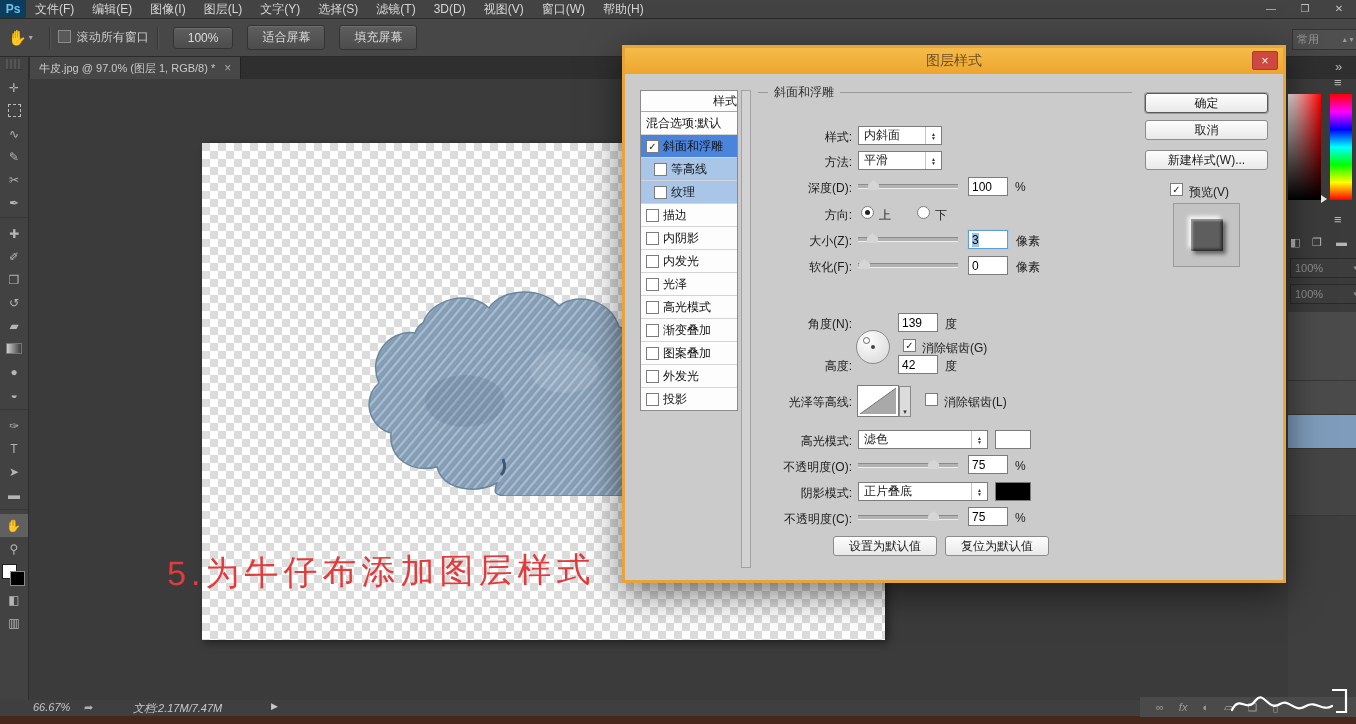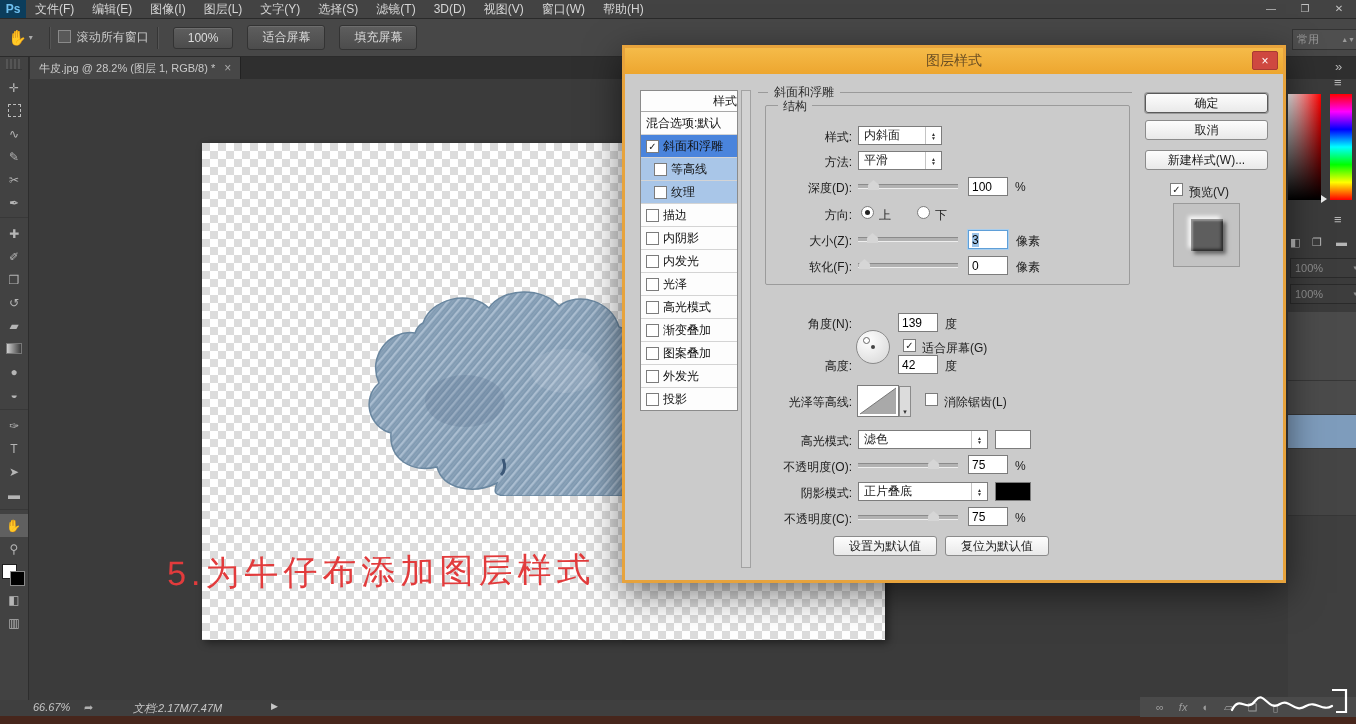--- a/index.html
+++ b/index.html
@@ -153,21 +153,21 @@
     <button class="opt-btn">适合屏幕</button>
     <button class="opt-btn">填充屏幕</button>
   </div>
   <div class="workspace">
     <span>常用</span>
     <span style="font-size:7px">▲▼</span>
   </div>
 
   <div class="tabbar">
     <div class="doc-tab">
-      <span>牛皮.jpg @ 28.2% (图层 1, RGB/8) *</span>
+      <span>牛皮.jpg @ 97.0% (图层 1, RGB/8) *</span>
       <span class="tab-close">×</span>
     </div>
   </div>
 
   <div class="toolbar">
     <div class="grip"></div>
     <div class="tool">✛</div>
     <div class="tool">
         <span class="dash-chip"></span>
       </div>
@@ -323,23 +323,20 @@
           <span class="cbw"></span>
           <span>投影</span>
         </div>
     </div>
     <div class="gutter"></div>
 
     <div class="sec-title">
         <span>斜面和浮雕</span>
       </div>
 
-    <div class="grp" style="left:140px;top:57px;width:363px;height:178px">
-      <span class="grp-legend">结构</span>
-    </div>
     <span class="flabel" style="top:81px">样式:</span>
     <div class="dd" style="left:233px;top:78px;width:84px">
       <span>内斜面</span>
       <span class="arr">
           <span>▲</span>
           <span>▼</span>
         </span>
     </div>
     <span class="flabel" style="top:106px">方法:</span>
     <div class="dd" style="left:233px;top:103px;width:84px">
@@ -379,21 +376,21 @@
     <span class="unit" style="left:391px;top:211px">像素</span>
 
     <span class="flabel" style="top:268px">角度(N):</span>
     <div class="vb" style="left:273px;top:265px">139</div>
     <span class="unit" style="left:320px;top:268px">度</span>
     <div class="dial">
         <span class="ctr"></span>
         <span class="mark"></span>
       </div>
     <span class="cbw" style="position:absolute;left:278px;top:291px">✓</span>
-    <span class="unit" style="left:297px;top:292px">适合屏幕(G)</span>
+    <span class="unit" style="left:297px;top:292px">消除锯齿(G)</span>
     <span class="flabel" style="top:310px">高度:</span>
     <div class="vb" style="left:273px;top:307px">42</div>
     <span class="unit" style="left:320px;top:310px">度</span>
     <span class="flabel" style="top:346px">光泽等高线:</span>
     <div class="contour">
       <svg width="40" height="30" viewBox="0 0 40 30">
           <polygon points="2,28 38,28 38,2" fill="#a9a9a9"></polygon>
           <path d="M2,28 L38,2" stroke="#777" fill="none"></path>
         </svg>
       <span class="drop">

